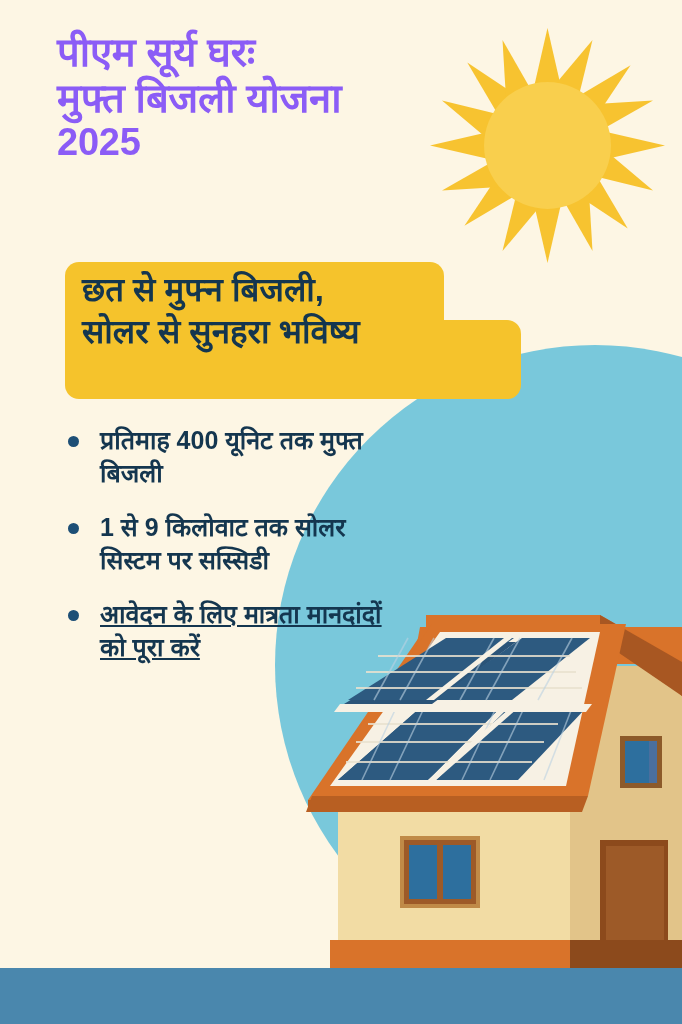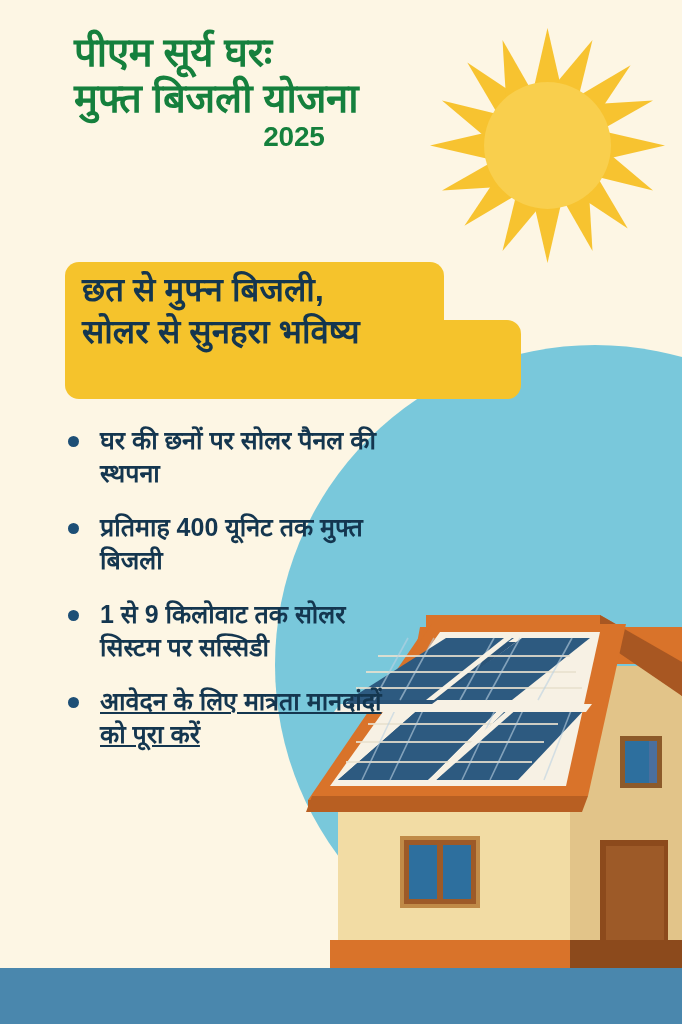--- a/index.html
+++ b/index.html
@@ -35,31 +35,31 @@
   .sun-wrap {
     position:absolute;
     left:430px; top:28px;
     width:235px; height:235px;
   }
   .sun-wrap svg { display:block; width:100%; height:100%; }
 
   
   .headline {
     position:absolute;
-    left:74px; top:30px;
+    left:57px; top:30px;
     width:440px;
-    color:#15803d;
+    color:#8b5cf6;
     font-weight:bold;
     font-size:40px;
     line-height:1.14;
     letter-spacing:-0.2px;
     z-index:5;
   }
   .headline .ln { display:block; white-space:nowrap; }
-  .headline .year { font-size:28px;text-align:center; }
+  .headline .year { font-size:38px; }
 
   
   .subtitle-box {
     position:absolute;
     left:65px; top:262px;
     width:456px; height:137px;
     z-index:4;
     padding-left:12px;
   }
   .sb-top {
@@ -169,24 +169,20 @@
     <div class="sb-bot"></div>
     <div class="subtitle-text">
       <span class="ln">छत से मुफ्न बिजली,</span>
       <span class="ln">सोलर से सुनहरा भविष्य</span>
     </div>
   </div>
 
   <div class="bullets">
     <div class="bullet">
       <span class="dot"></span>
-      <span class="txt">घर की छनों पर सोलर पैनल की स्थपना</span>
-    </div>
-    <div class="bullet">
-      <span class="dot"></span>
       <span class="txt">प्रतिमाह 400 यूनिट तक मुफ्त बिजली</span>
     </div>
     <div class="bullet">
       <span class="dot"></span>
       <span class="txt">1 से 9 किलोवाट तक सोलर सिस्टम पर सस्सिडी</span>
     </div>
     <div class="bullet">
       <span class="dot"></span>
       <span class="txt">आवेदन के लिए मात्रता मानदांदों को पूरा करें</span>
     </div>

